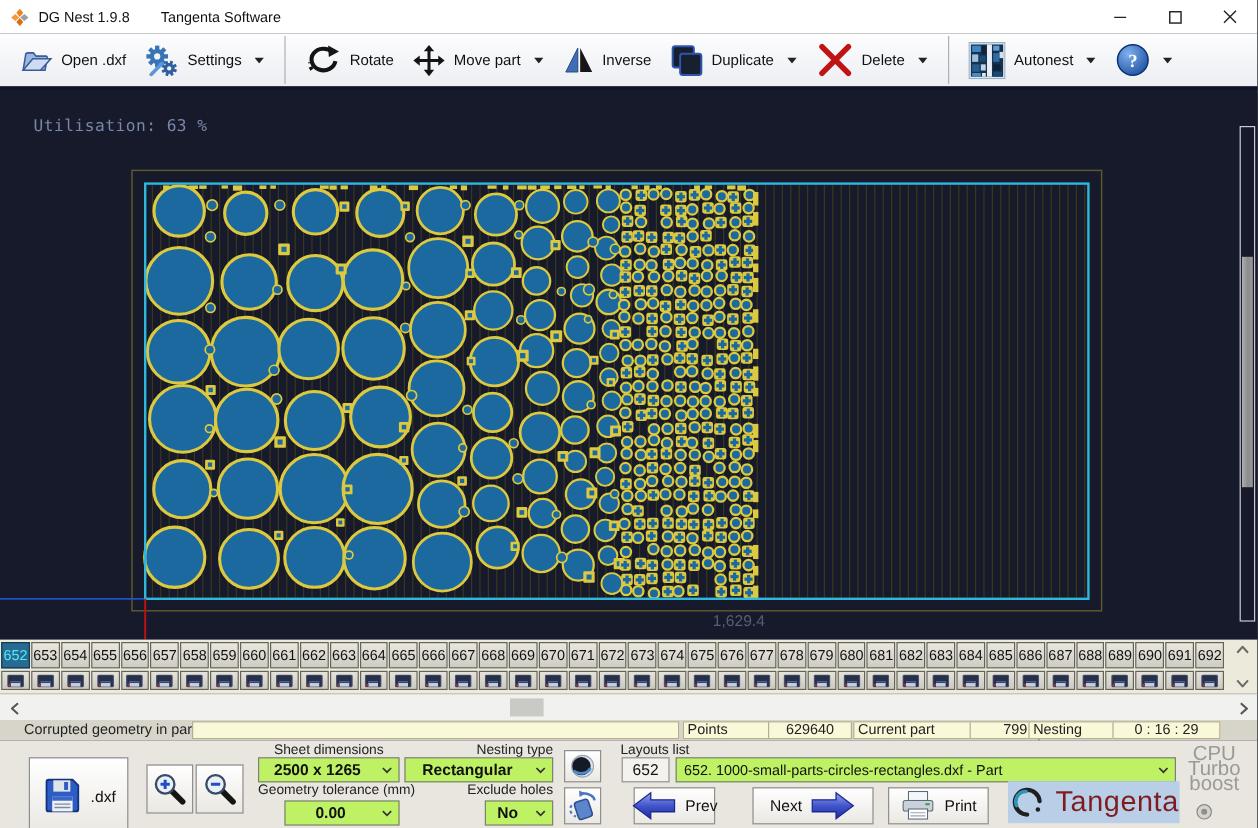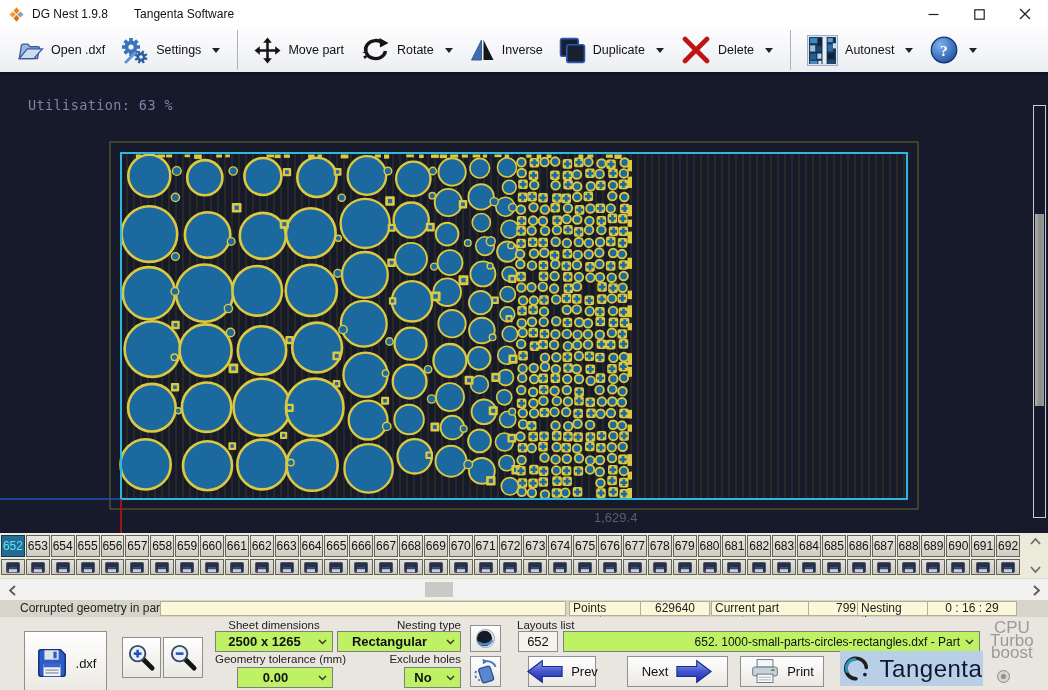--- a/index.html
+++ b/index.html
@@ -61,27 +61,27 @@
   .sbox.right{text-align:right;}
 
   
   .panel{position:absolute;left:0;top:617px;width:1048px;height:73px;background:#e9e6df;}
   .pbtn{position:absolute;background:linear-gradient(#ffffff,#eae8e2);border:1px solid #8f8f8f;
         display:flex;align-items:center;justify-content:center;gap:7px;font-size:13px;color:#111;box-sizing:border-box;}
   .plabel{position:absolute;font-size:11.5px;color:#222;white-space:nowrap;}
   .combo{position:absolute;background:#bef264;border:1px solid #7f7f7f;box-sizing:border-box;
          display:flex;align-items:center;font-weight:bold;font-size:13px;color:#111;}
   .combo .ctext{flex:1;text-align:center;overflow:hidden;white-space:nowrap;}
-  .combo .ctext.left{text-align:right;padding-left:6px;font-weight:normal;font-size:12px;}
+  .combo .ctext.left{text-align:left;padding-left:6px;font-weight:normal;font-size:12px;}
   .combo .chev{padding:0 5px;display:flex;align-items:center;}
   .field{position:absolute;background:#f4f2ec;border:1px solid #8f8f8f;box-sizing:border-box;
          display:flex;align-items:center;justify-content:center;font-size:13px;color:#111;}
   .brand{position:absolute;left:840px;top:34px;width:143px;height:35px;background:#b9cfe8;
          display:flex;align-items:center;justify-content:center;gap:9px;}
-  .brand .btxt{font-size:24px;color:#0f172a;letter-spacing:.5px;}
+  .brand .btxt{font-size:24px;color:#7f1d1d;letter-spacing:.5px;}
   .cpu{position:absolute;left:990px;top:5px;font-size:17px;line-height:12.5px;color:#9a9a96;text-align:center;}
   .radio{position:absolute;left:997px;top:53px;width:13px;height:13px;border-radius:50%;
          background:#d3d3cf;border:1px solid #8a8a86;box-sizing:border-box;display:flex;align-items:center;justify-content:center;}
   .radio i{width:5px;height:5px;border-radius:50%;background:#90908a;}
 </style>
 </head>
 <body>
 
 <div id="app">
 
@@ -189,44 +189,44 @@
       <div class="tb-dd">
         <span class="ic">
           <svg width="8" height="5">
             <polygon points="0,0 8,0 4,5" fill="#222"></polygon>
           </svg>
         </span>
       </div>
       <div class="tb-sep"></div>
       <div class="tb-item">
         <span class="ic">
+          <svg width="30" height="27" viewBox="0 0 30 27">
+            <path d="M23 6.5 A10 9 0 1 0 25.5 14" fill="none" stroke="#141414" stroke-width="3.4"></path>
+            <path d="M6 21 A10 9 0 0 1 4.2 15" fill="none" stroke="#141414" stroke-width="3" stroke-dasharray="2.6 3"></path>
+            <polygon points="19.5,1 28.5,6 20,10.5" fill="#141414"></polygon>
+          </svg>
+        </span>
+        <span class="tb-label">Rotate</span>
+      </div>
+      <div class="tb-item">
+        <span class="ic">
           <svg width="27" height="27" viewBox="0 0 28 28">
             <g fill="#141414">
               <polygon points="14,0.5 9.5,6 18.5,6"></polygon>
               <polygon points="14,27.5 9.5,22 18.5,22"></polygon>
               <polygon points="0.5,14 6,9.5 6,18.5"></polygon>
               <polygon points="27.5,14 22,9.5 22,18.5"></polygon>
             </g>
             <g stroke="#141414" stroke-width="2.6">
               <line x1="14" y1="5" x2="14" y2="23"></line>
               <line x1="5" y1="14" x2="23" y2="14"></line>
             </g>
           </svg>
         </span>
         <span class="tb-label">Move part</span>
-      </div>
-      <div class="tb-item">
-        <span class="ic">
-          <svg width="30" height="27" viewBox="0 0 30 27">
-            <path d="M23 6.5 A10 9 0 1 0 25.5 14" fill="none" stroke="#141414" stroke-width="3.4"></path>
-            <path d="M6 21 A10 9 0 0 1 4.2 15" fill="none" stroke="#141414" stroke-width="3" stroke-dasharray="2.6 3"></path>
-            <polygon points="19.5,1 28.5,6 20,10.5" fill="#141414"></polygon>
-          </svg>
-        </span>
-        <span class="tb-label">Rotate</span>
       </div>
       <div class="tb-dd">
         <span class="ic">
           <svg width="8" height="5">
             <polygon points="0,0 8,0 4,5" fill="#222"></polygon>
           </svg>
         </span>
       </div>
       <div class="tb-item">
         <span class="ic">

